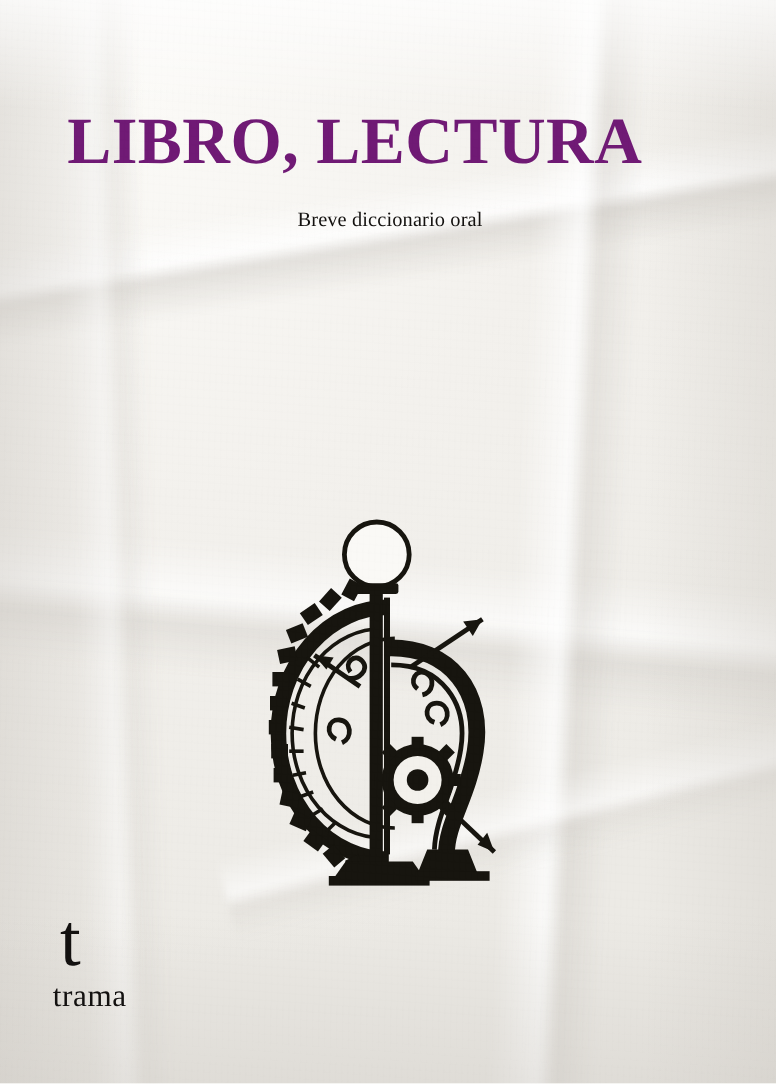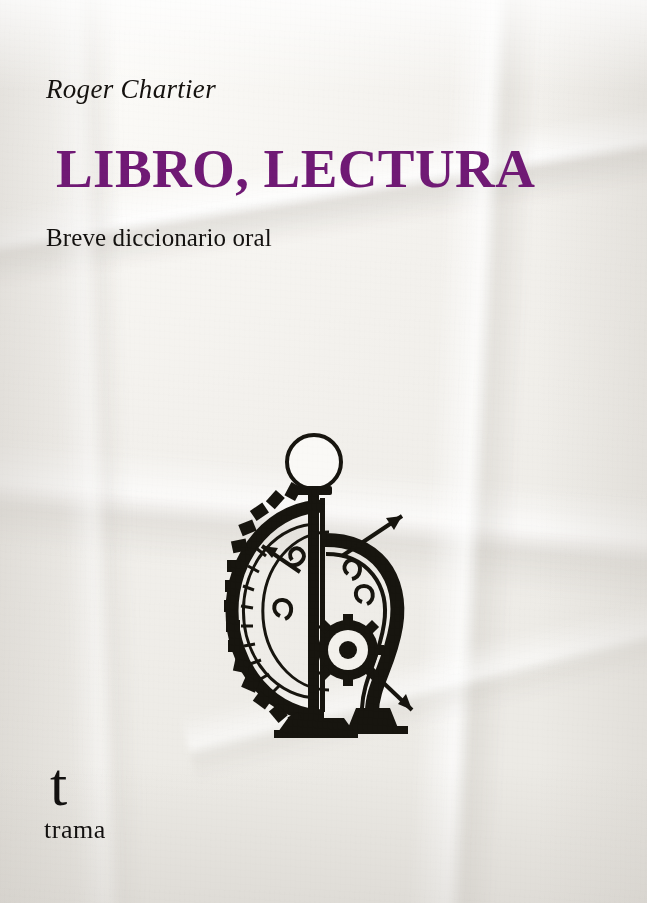--- a/index.html
+++ b/index.html
@@ -133,24 +133,25 @@
     font-size: 55px;
     line-height: 1.18;
     color: #701a75;
     letter-spacing: 0.4px;
     margin: 12px;
     text-transform: uppercase;
   }
   .title .line2 { display: block; }
   .subtitle {
     font-family: "Liberation Serif", serif;
-    font-size: 25px;
+    font-size: 17px;
     color: #141210;
     margin: 22px 0 0 2px;
     letter-spacing: 0.1px;
+    text-align: center;
   }
 
   
   .emblem {
     position: absolute;
     left: 196px;
     top: 420px;
     width: 250px;
     height: 320px;
   }
@@ -200,21 +201,20 @@
   <div class="crease crease-diag-2"></div>
   <div class="crease crease-vert-1"></div>
   <div class="crease crease-vert-2"></div>
   <div class="crease crease-diag-3"></div>
   <div class="shade-left"></div>
   <div class="shade-right"></div>
   <div class="shade-bottom"></div>
   <div class="shade-top"></div>
 
   <div class="text-block">
-    <p class="author">Roger Chartier</p>
     <h1 class="title">
       <span>LIBRO, LECTURA</span>
     </h1>
     <p class="subtitle">Breve diccionario oral</p>
   </div>
 
   <div class="emblem">
     <svg width="250" height="320" viewBox="0 0 250 320" xmlns="http://www.w3.org/2000/svg">
       <g fill="#17150f" stroke="#17150f">
 

